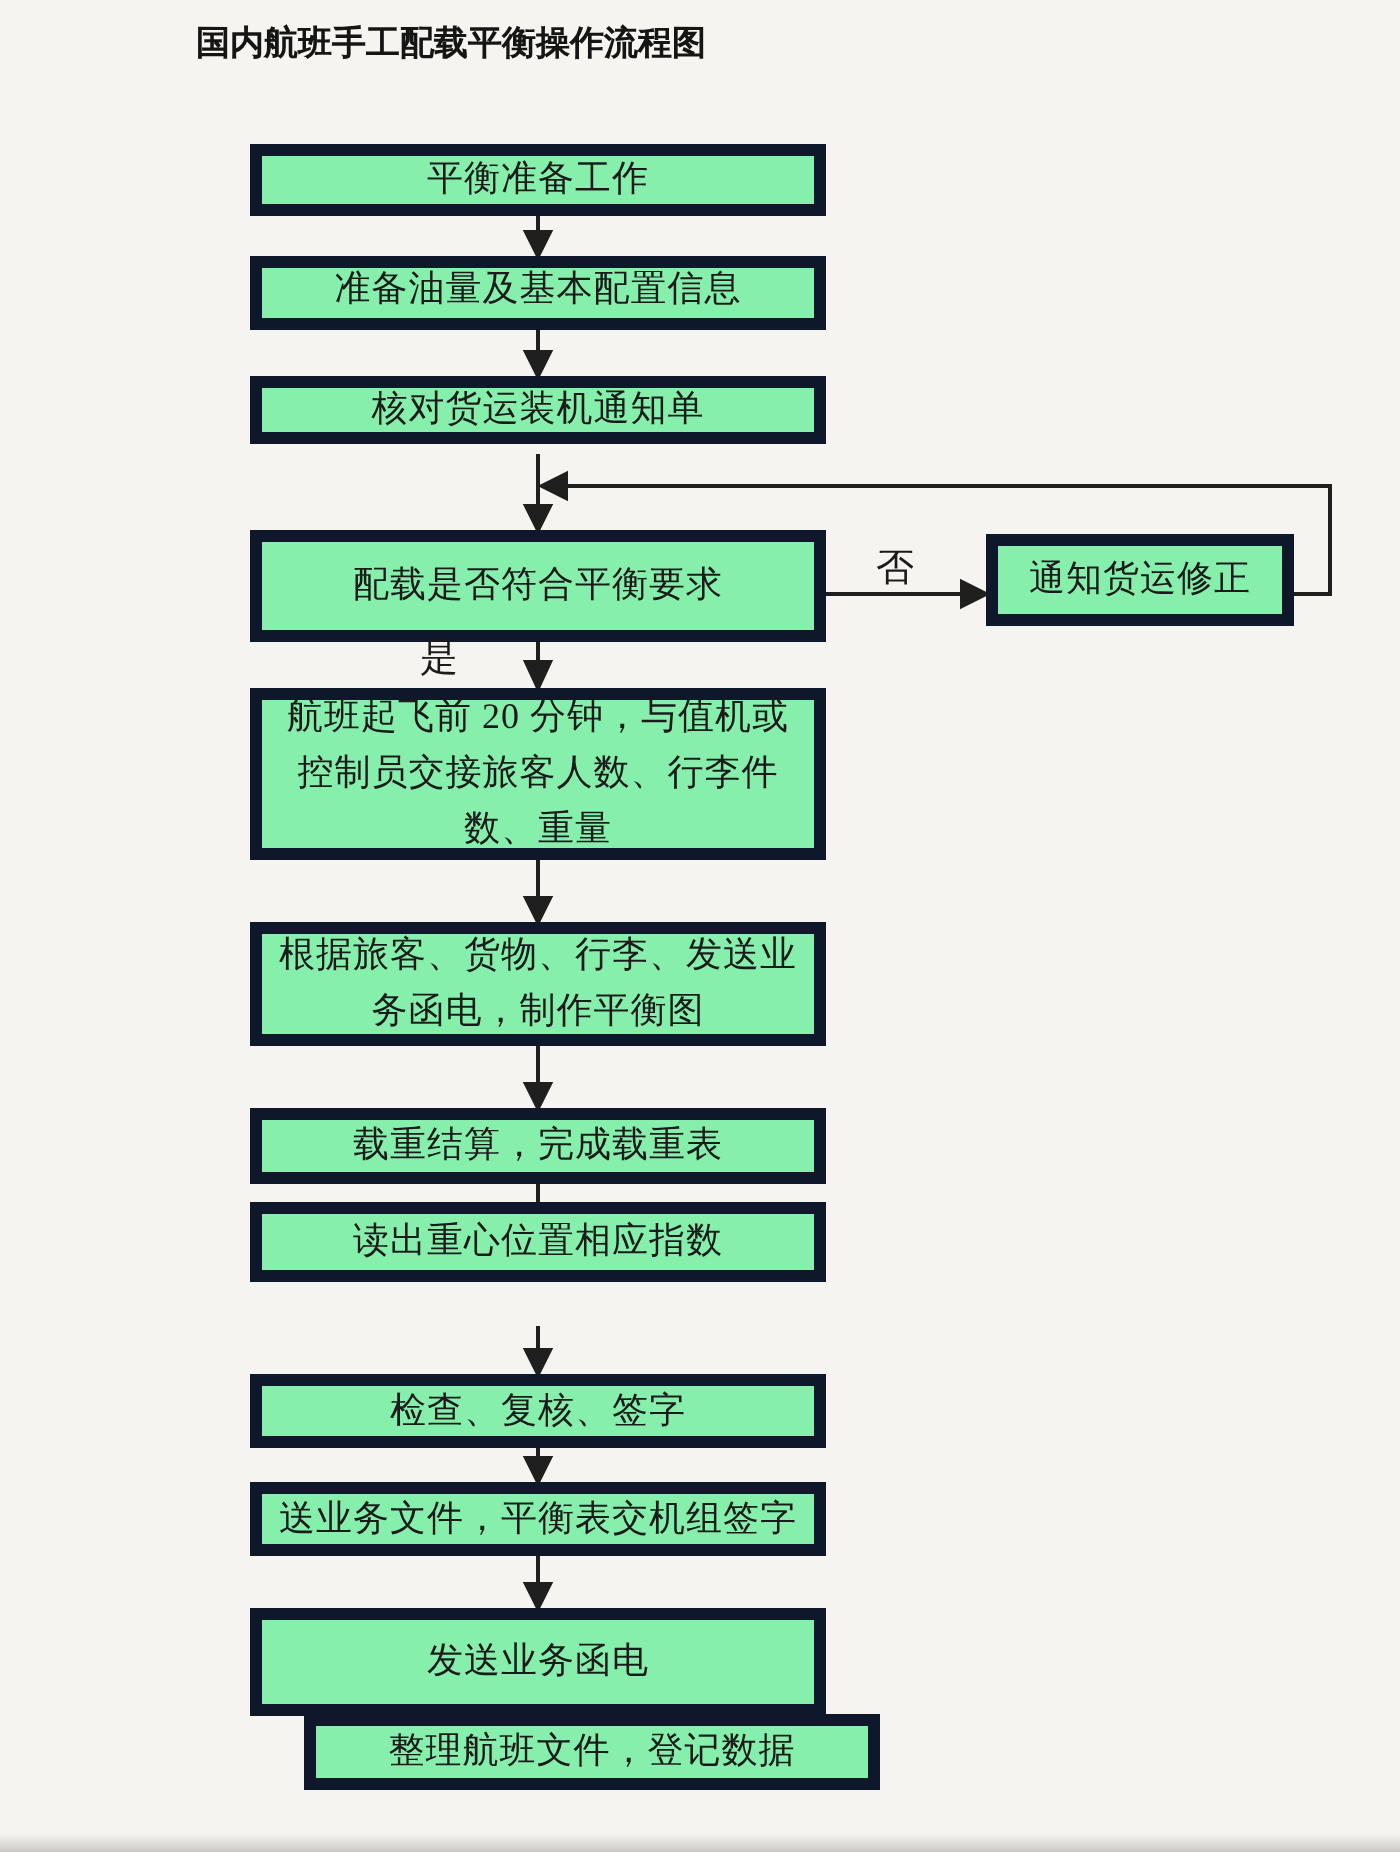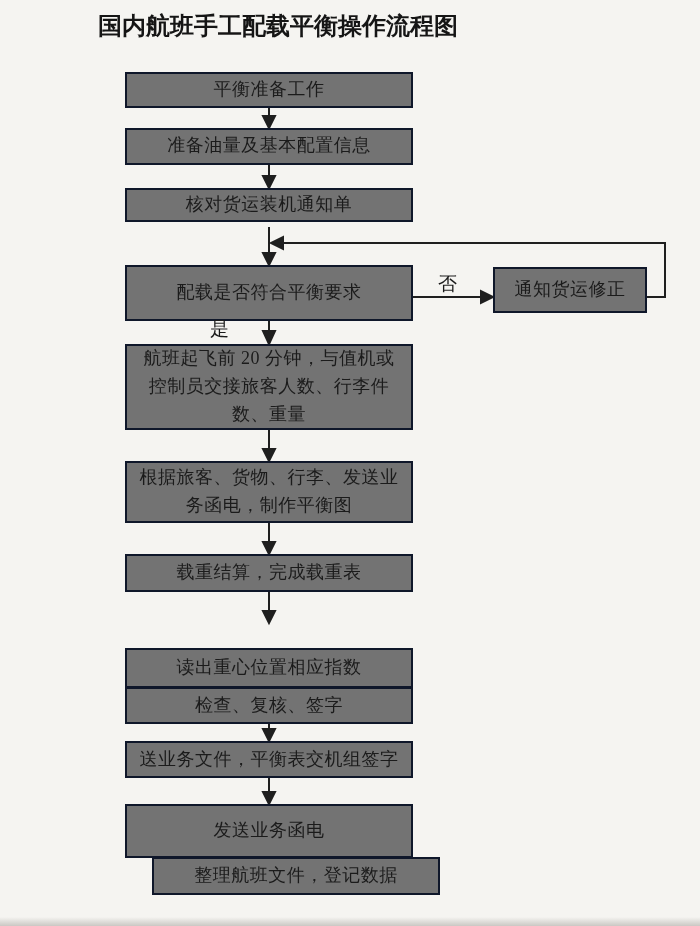--- a/index.html
+++ b/index.html
@@ -14,58 +14,58 @@
     height: 926px;
     margin: 0 auto;
     background: #f5f4f1;
     overflow: hidden;
   }
   .title {
     position: absolute;
     left: 98px;
     top: 10px;
     margin: 0;
-    font-size: 24px;
+    font-size: 17px;
     font-weight: bold;
     color: #151515;
     letter-spacing: 0px;
     font-family: "Liberation Sans", "DejaVu Sans", sans-serif;
   }
   .connectors {
     position: absolute;
     left: 0;
     top: 0;
     width: 700px;
     height: 926px;
   }
   .box {
     position: absolute;
     left: 125px;
     width: 288px;
     box-sizing: border-box;
-    background: #737373;
-    border: 2px solid #0f172a;
+    background: #86efac;
+    border: 6px solid #0f172a;
     color: #1b1b1b;
     font-size: 18px;
     letter-spacing: 0.5px;
     line-height: 1.55;
     display: flex;
     align-items: center;
     justify-content: center;
     text-align: center;
     padding: 0 8px;
   }
   .s1  { top: 72px;  height: 36px; }
   .s2  { top: 128px; height: 37px; font-family: Liberation Mono, monospace; }
   .s3  { top: 188px; height: 34px; }
   .s4  { top: 265px; height: 56px; }
   .s5  { top: 344px; height: 86px; }
   .s6  { top: 461px; height: 62px; }
   .s7  { top: 554px; height: 38px; }
-  .s8  { top: 648px; height: 40px; }
+  .s8  { top: 601px; height: 40px; }
   .s9  { top: 687px; height: 37px; }
   .s10 { top: 741px; height: 37px; }
   .s11 { top: 804px; height: 54px; }
   .s12 { top: 857px; height: 38px; margin-left: 27px; }
   .side-box {
     left: 493px;
     top: 267px;
     width: 154px;
     height: 46px;
   }

